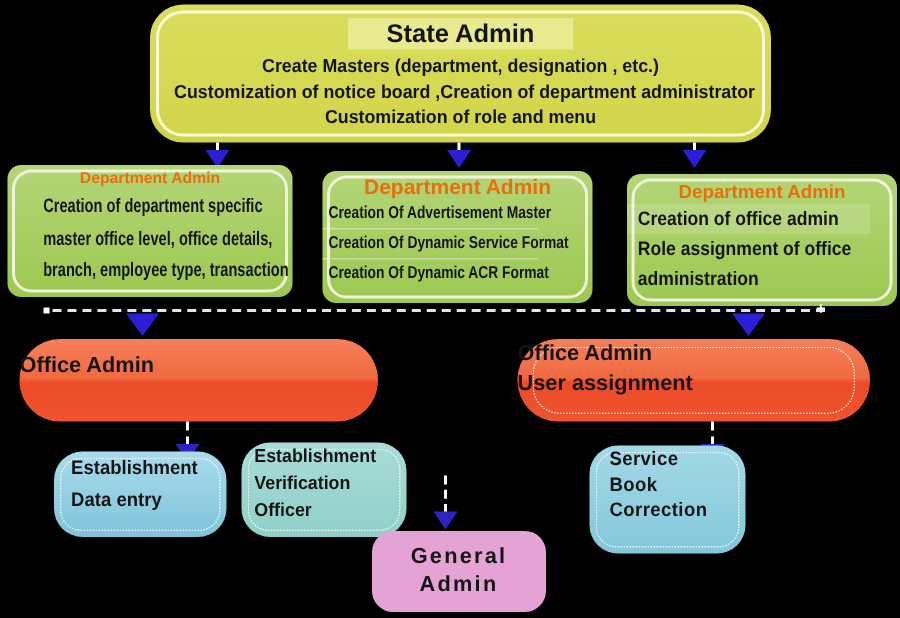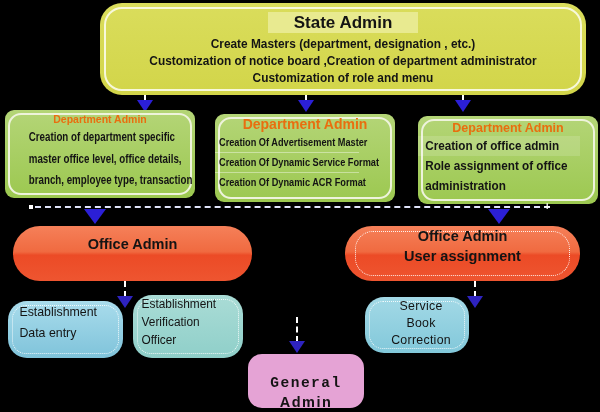--- a/index.html
+++ b/index.html
@@ -4,21 +4,21 @@
 <style>
   * { margin:0; padding:0; box-sizing:border-box; }
   html,body { background:#000; }
   .canvas {
     position:relative; width:600px; height:412px; background:#000000;
     font-family:"Liberation Sans", sans-serif; color:#141414; overflow:hidden;
   }
   .node { position:absolute; }
 
   
-  .state-box { left:100px; top:3px; width:486px; height:92px;
+  .state-box { left:100px; top:3px; width:414px; height:92px;
     background:linear-gradient(180deg,#dadd5c,#d2d549); border-radius:22px; }
   .state-inner { position:absolute; inset:4px; border:2px solid #f7f8da;
     border-radius:18px; text-align:center; }
   .state-band { margin:3px auto 3px; width:150px; height:21px; background:#e8ea90;
     font-size:17px; font-weight:bold; line-height:21px; }
   .state-line { font-size:12.5px; font-weight:bold; line-height:17px;
     white-space:nowrap; transform:scaleX(0.95); }
 
   
   .green-box { background:linear-gradient(180deg,#b4d577,#9cc850); border-radius:9px; }
@@ -33,56 +33,56 @@
   .gb-left .g-line { font-size:13px; font-weight:bold; line-height:21.5px;
     text-align:center; white-space:nowrap; transform:scaleX(0.75); }
   .gb-mid .g-line { font-size:11.5px; font-weight:bold; line-height:19px;
     padding-left:5px; white-space:nowrap; transform:scaleX(0.8); transform-origin:0 50%; }
   .gb-mid .g-line.sep { border-top:1px solid rgba(255,255,255,0.4); }
   .gb-right .g-line { font-size:13px; font-weight:bold; line-height:20px;
     padding-left:8px; white-space:nowrap; transform:scaleX(0.9); transform-origin:0 50%; }
   .gb-right .g-line.hl { background:rgba(255,255,255,0.15); }
 
   
-  .orange-box { height:55px; border-radius:27px; text-align:center;
+  .orange-box { height:55px; border-radius:27px; text-align:left;
     background:linear-gradient(180deg,#f58059 0%, #f06a40 47%, #ec4b26 53%, #ee5530 100%); }
   .ob-left  { left:13px;  top:226px; width:239px; }
   .ob-right { left:345px; top:226px; width:235px; }
   .o-line { font-size:14.5px; font-weight:bold; line-height:20px; position:relative; }
   .o-line:first-of-type { padding-top:8px; }
   .dotted-inner { position:absolute; inset:5px 10px; border:1px dotted rgba(255,255,255,0.9);
     border-radius:18px; }
 
   
-  .cyan-box { font-weight:normal; border-radius:19px; }
+  .cyan-box { font-weight:bold; border-radius:19px;margin-left:28px; }
   .cyan-inner { position:absolute; inset:4px; border:1px dotted rgba(255,255,255,0.85);
     border-radius:14px; }
   .c-line { position:relative; white-space:nowrap; transform:scaleX(0.95); transform-origin:0 50%; }
   .cb-data  { left:8px;   top:301px; width:115px; height:57px;
     background:linear-gradient(180deg,#a9dcec,#7fc3da); }
   .cb-data .c-line { font-size:13px; line-height:21px; padding-left:12px; }
   .cb-data .c-line:first-of-type { padding-top:10px; }
   .cb-verif { left:133px; top:295px; width:110px; height:63px;
     background:linear-gradient(180deg,#aadcd6,#8fcfc9); }
   .cb-verif .c-line { font-size:12.5px; line-height:18px; padding-left:9px; }
   .cb-verif .c-line:first-of-type { padding-top:8px; }
-  .cb-serv  { left:365px; top:297px; width:104px; height:56px;
-    background:linear-gradient(180deg,#a3d9e6,#82c8da);text-align:center; }
+  .cb-serv  { left:365px; top:297px; width:104px; height:72px;
+    background:linear-gradient(180deg,#a3d9e6,#82c8da); }
   .cb-serv .c-line { font-size:13px; line-height:17px; padding-left:14px; letter-spacing:0.3px; }
   .cb-serv .c-line:first-of-type { padding-top:8px; }
   .cb-trans { left:487px; top:296px; width:113px; height:57px;
     background:linear-gradient(180deg,#9cd6e4,#79c6d8); }
   .cb-trans .c-line { font-size:13px; line-height:17.5px; padding-left:10px; letter-spacing:0.2px; }
   .cb-trans .c-line:first-of-type { padding-top:7px; }
 
   
   .pink-box { left:248px; top:354px; width:116px; height:54px; background:#e5a3d5;
     border-radius:14px; text-align:center; }
   .p-line { font-size:14.5px; font-weight:bold; line-height:19px; letter-spacing:1.5px; }
-  .p-line:first-of-type { padding-top:20px;font-family:Liberation Mono, monospace; }
+  .p-line:first-of-type { padding-top:8px; }
 
   
   .vdash { position:absolute; width:0; border-left:2px dashed #ffffff; }
   .tri { position:absolute; width:0; height:0; }
   .tri-s { border-left:8px solid transparent; border-right:8px solid transparent;
     border-top:12px solid #2b1fd6; }
   .tri-m { border-left:8px solid transparent; border-right:8px solid transparent;
     border-top:12px solid #2e23c0; }
   .tri-l { border-left:11px solid transparent; border-right:11px solid transparent;
     border-top:15px solid #2b1fd6; }

